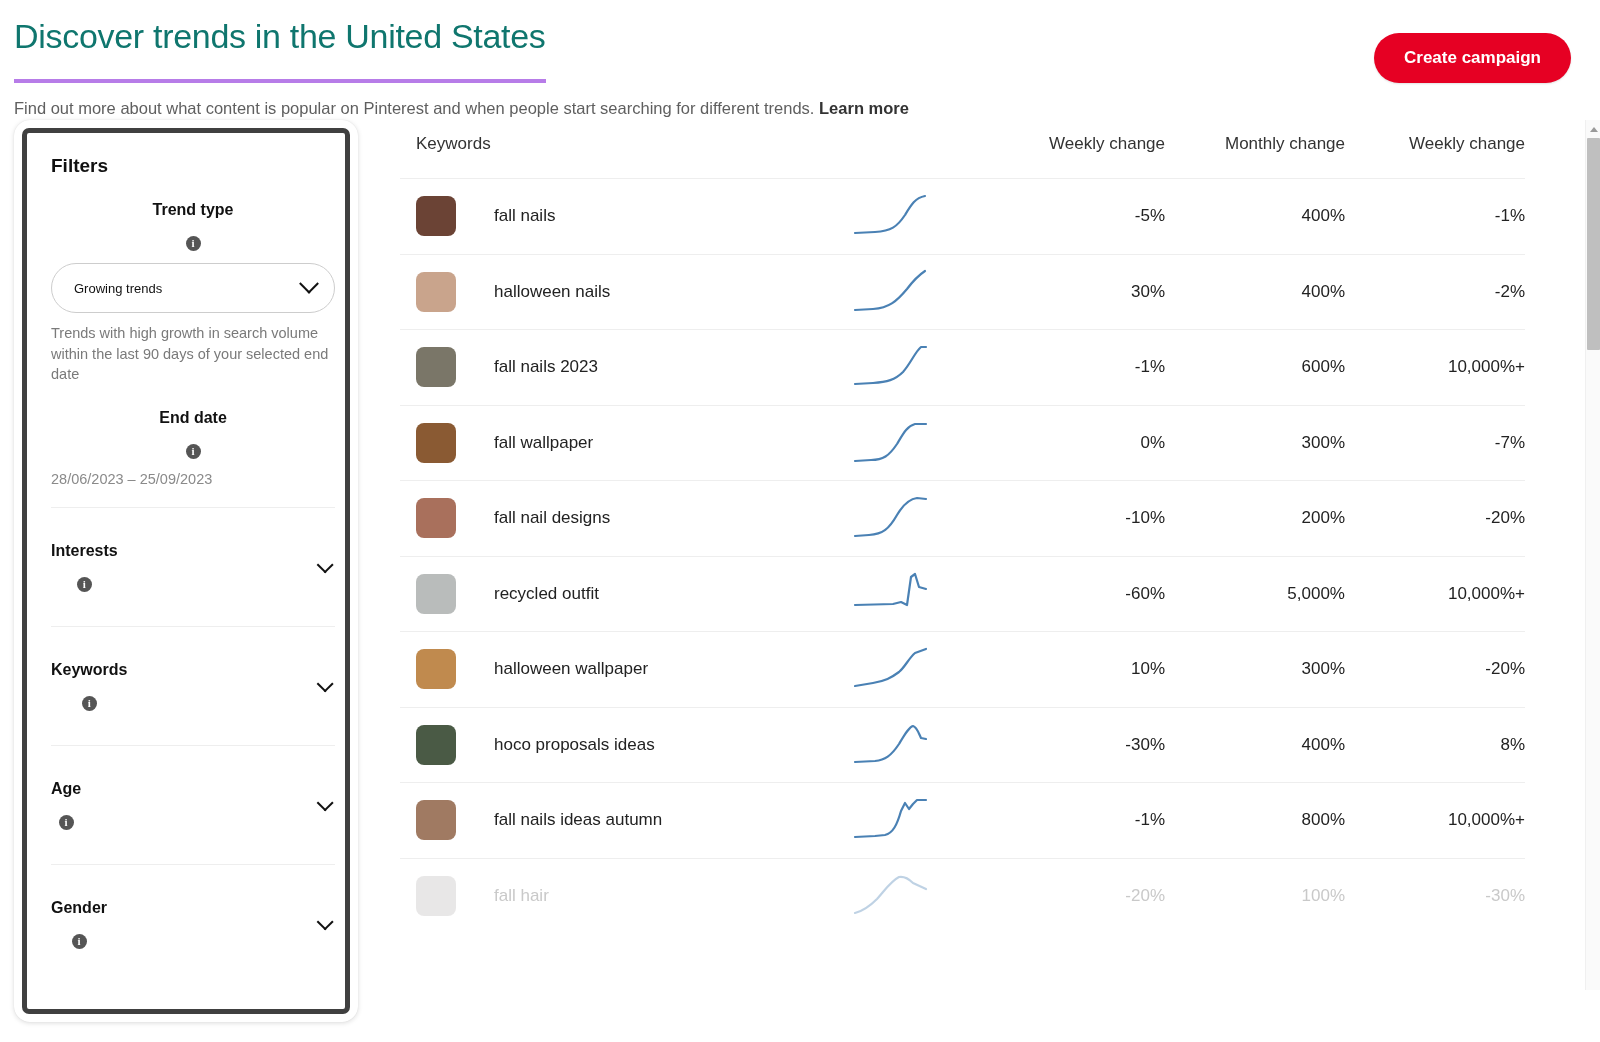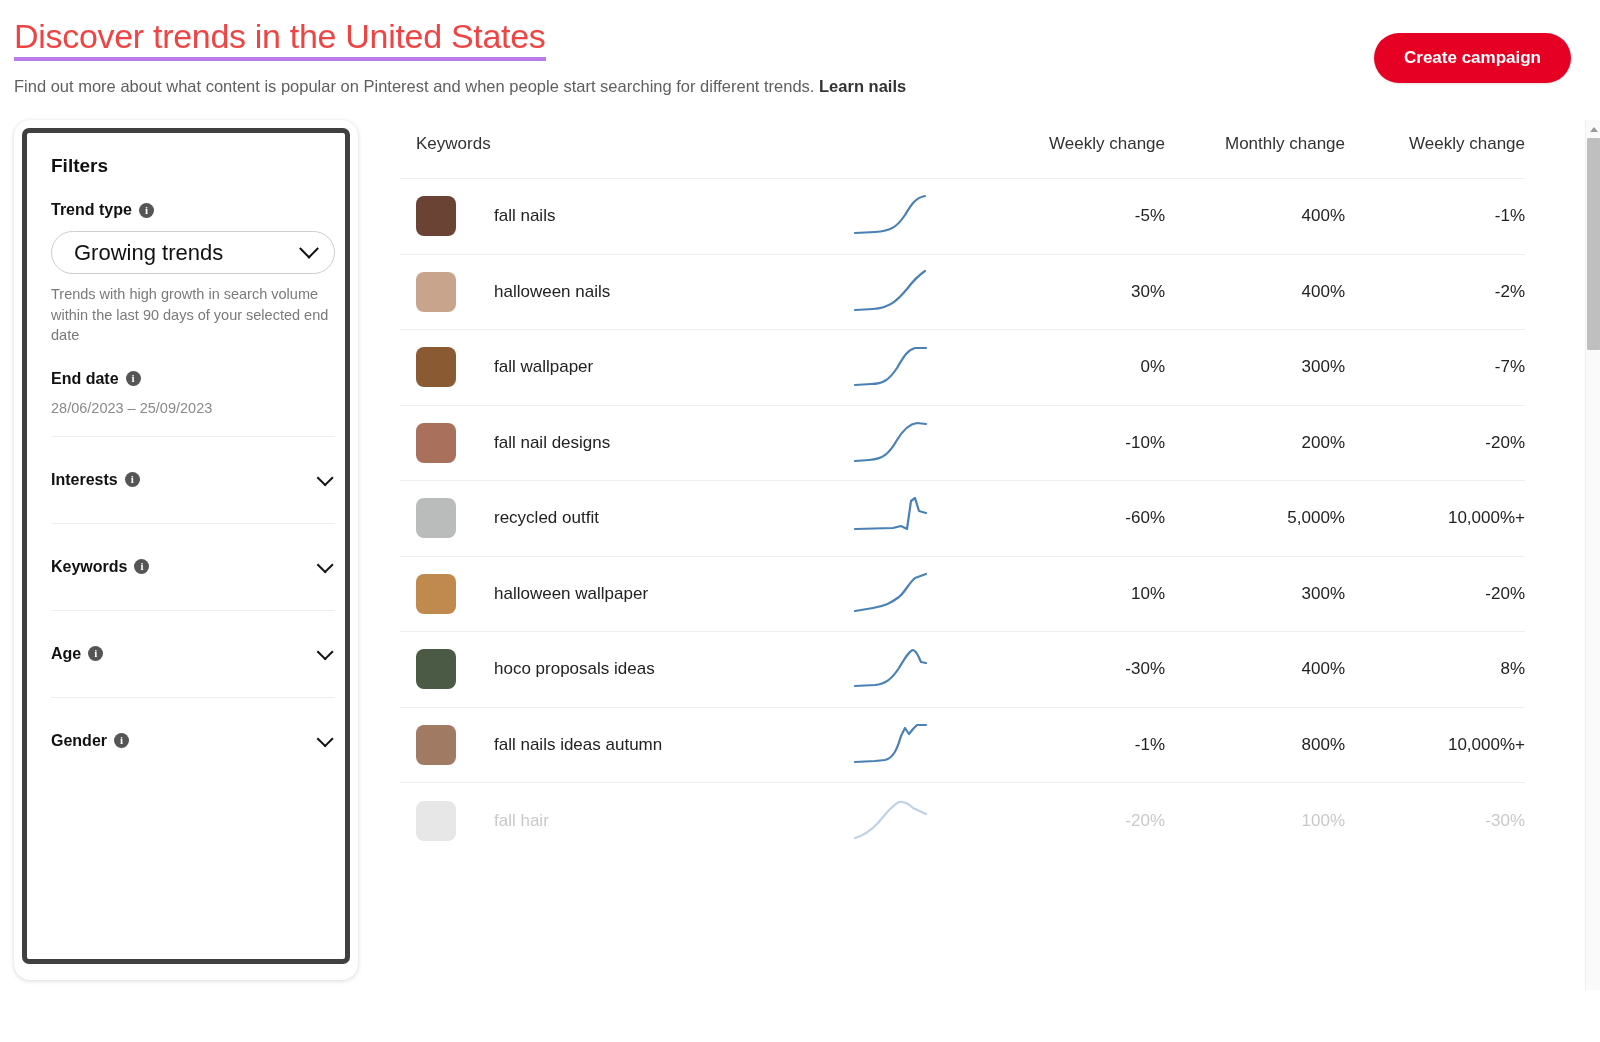--- a/index.html
+++ b/index.html
@@ -14,23 +14,23 @@
   
   .header {
     position: relative;
     padding: 18px 0 0 14px;
     height: 120px;
   }
   .page-title {
     font-size: 34px;
     font-weight: 400;
     letter-spacing: -0.3px;
-    color: #ef4444;
+    color: #0f766e;
     display: inline-block;
-    padding-bottom: 2px;
+    padding-bottom: 24px;
     border-bottom: 4px solid #b77ce8;
     line-height: 1.1;
   }
   .subtitle {
     margin-top: 16px;
     font-size: 16.5px;
     color: #5f5f5f;
     font-weight: 400;
   }
   .subtitle .learn-more {
@@ -84,47 +84,48 @@
     font-weight: bold;
     color: #111;
     margin-bottom: 24px;
   }
   .field-label {
     font-size: 16px;
     font-weight: bold;
     color: #111;
     display: flex;
     align-items: center;
-    gap: 7px;
+    gap: 17px;
     margin-bottom: 12px;
+    flex-direction: column;
   }
   .info-icon {
     display: inline-flex;
     align-items: center;
     justify-content: center;
     width: 15px; height: 15px;
     border-radius: 50%;
     background: #555;
     color: #fff;
     font-size: 11px;
     font-weight: bold;
     font-family: "Liberation Serif", serif;
     line-height: 1;
     cursor: pointer;
     flex: 0 0 auto;
   }
   .select-box, .date-box {
     position: relative;
-    height: 43px;
+    height: 50px;
     border: 1px solid #cdcdcd;
     border-radius: 26px;
     display: flex;
     align-items: center;
     padding: 0 18px 0 22px;
-    font-size: 22px;
+    font-size: 13px;
     color: #111;
     background: #fff;
     cursor: pointer;
   }
   .select-box .value, .date-box .value { flex: 1; }
   .chev {
     width: 14px; height: 14px;
     border-right: 2.2px solid #111;
     border-bottom: 2.2px solid #111;
     transform: rotate(45deg) translate(-3px,-3px);
@@ -248,21 +249,21 @@
     cursor: grab;
   }
 </style>
 </head>
 <body>
 
 <div class="header">
   <h1 class="page-title">Discover trends in the United States</h1>
   <div class="subtitle">
     <span>Find out more about what content is popular on Pinterest and when people start searching for different trends.</span>
-    <a class="learn-more" href="#">Learn nails</a>
+    <a class="learn-more" href="#">Learn more</a>
   </div>
   <button class="create-campaign">Create campaign</button>
 </div>
 
 <div class="content">
 
   <aside class="filters-card">
     <div class="filters-inner">
 
       <div class="filters-heading">Filters</div>
@@ -371,20 +372,36 @@
                 <path d="M2,41 L20,40 C36,39 44,32 54,20 C60,12 66,6 72,2" fill="none" stroke="#4a81b4" stroke-width="2.2" stroke-linecap="round" stroke-linejoin="round"></path>
               </svg>
             </td>
             <td>30%</td>
             <td>400%</td>
             <td>-2%</td>
           </tr>
           <tr>
             <td class="kw-cell">
               <div class="kw-inner">
+                <span class="thumb" style="background:#7a7668"></span>
+                <span class="kw-name">fall nails 2023</span>
+              </div>
+            </td>
+            <td class="spark-cell">
+              <svg class="spark" width="75" height="46" viewBox="0 0 75 46">
+                <path d="M2,40 L20,39 C34,38 42,36 50,28 C58,19 62,8 68,3 L73,3" fill="none" stroke="#4a81b4" stroke-width="2.2" stroke-linecap="round" stroke-linejoin="round"></path>
+              </svg>
+            </td>
+            <td>-1%</td>
+            <td>600%</td>
+            <td>10,000%+</td>
+          </tr>
+          <tr>
+            <td class="kw-cell">
+              <div class="kw-inner">
                 <span class="thumb" style="background:#8a5a33"></span>
                 <span class="kw-name">fall wallpaper</span>
               </div>
             </td>
             <td class="spark-cell">
               <svg class="spark" width="75" height="46" viewBox="0 0 75 46">
                 <path d="M2,41 L18,40 C30,40 36,36 44,24 C50,14 54,6 62,4 L73,4" fill="none" stroke="#4a81b4" stroke-width="2.2" stroke-linecap="round" stroke-linejoin="round"></path>
               </svg>
             </td>
             <td>0%</td>

